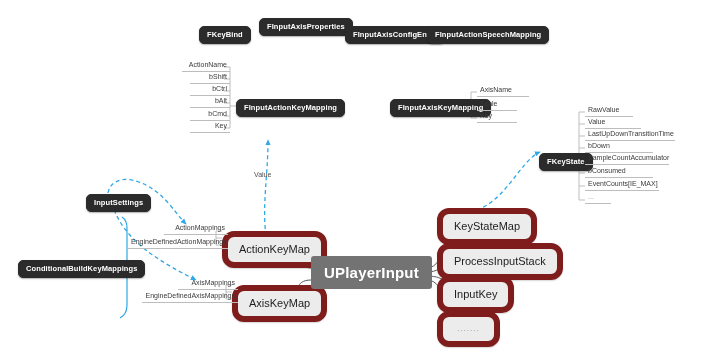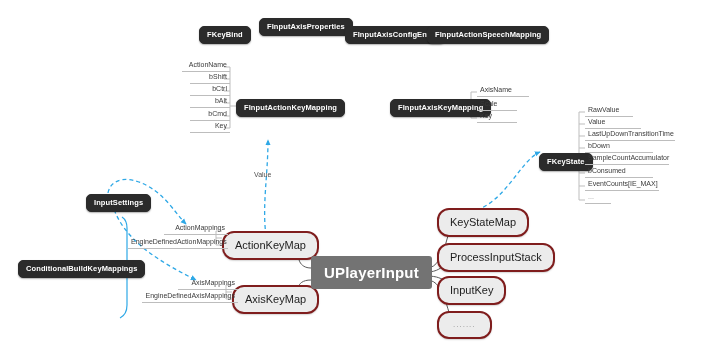--- a/index.html
+++ b/index.html
@@ -17,21 +17,21 @@
 
   .dark{
     background:#2b2b2b;color:#ffffff;border-radius:5px;
     font-size:7.5px;font-weight:bold;letter-spacing:.1px;
     padding:4px 7px;line-height:1;
     border:1px solid #2b2b2b;
     box-shadow:0 1px 1.5px rgba(0,0,0,.30);
   }
 
   .grey{
-    background:#ececec;color:#1d1d1d;border:2px solid #7f1d1d;
+    background:#ececec;color:#1d1d1d;border:6px solid #7f1d1d;
     border-radius:12px;font-size:11px;padding:7px 11px;line-height:1;
     box-shadow:0 1px 1.5px rgba(0,0,0,.16);
   }
   .grey.dots{color:#8d8d8d;font-size:8px;letter-spacing:1px;padding:8px 14px;}
 
   .central{
     background:#737373;color:#ffffff;border-radius:3px;
     font-size:15px;font-weight:bold;padding:9px 13px;line-height:1;
     letter-spacing:.2px;
   }

